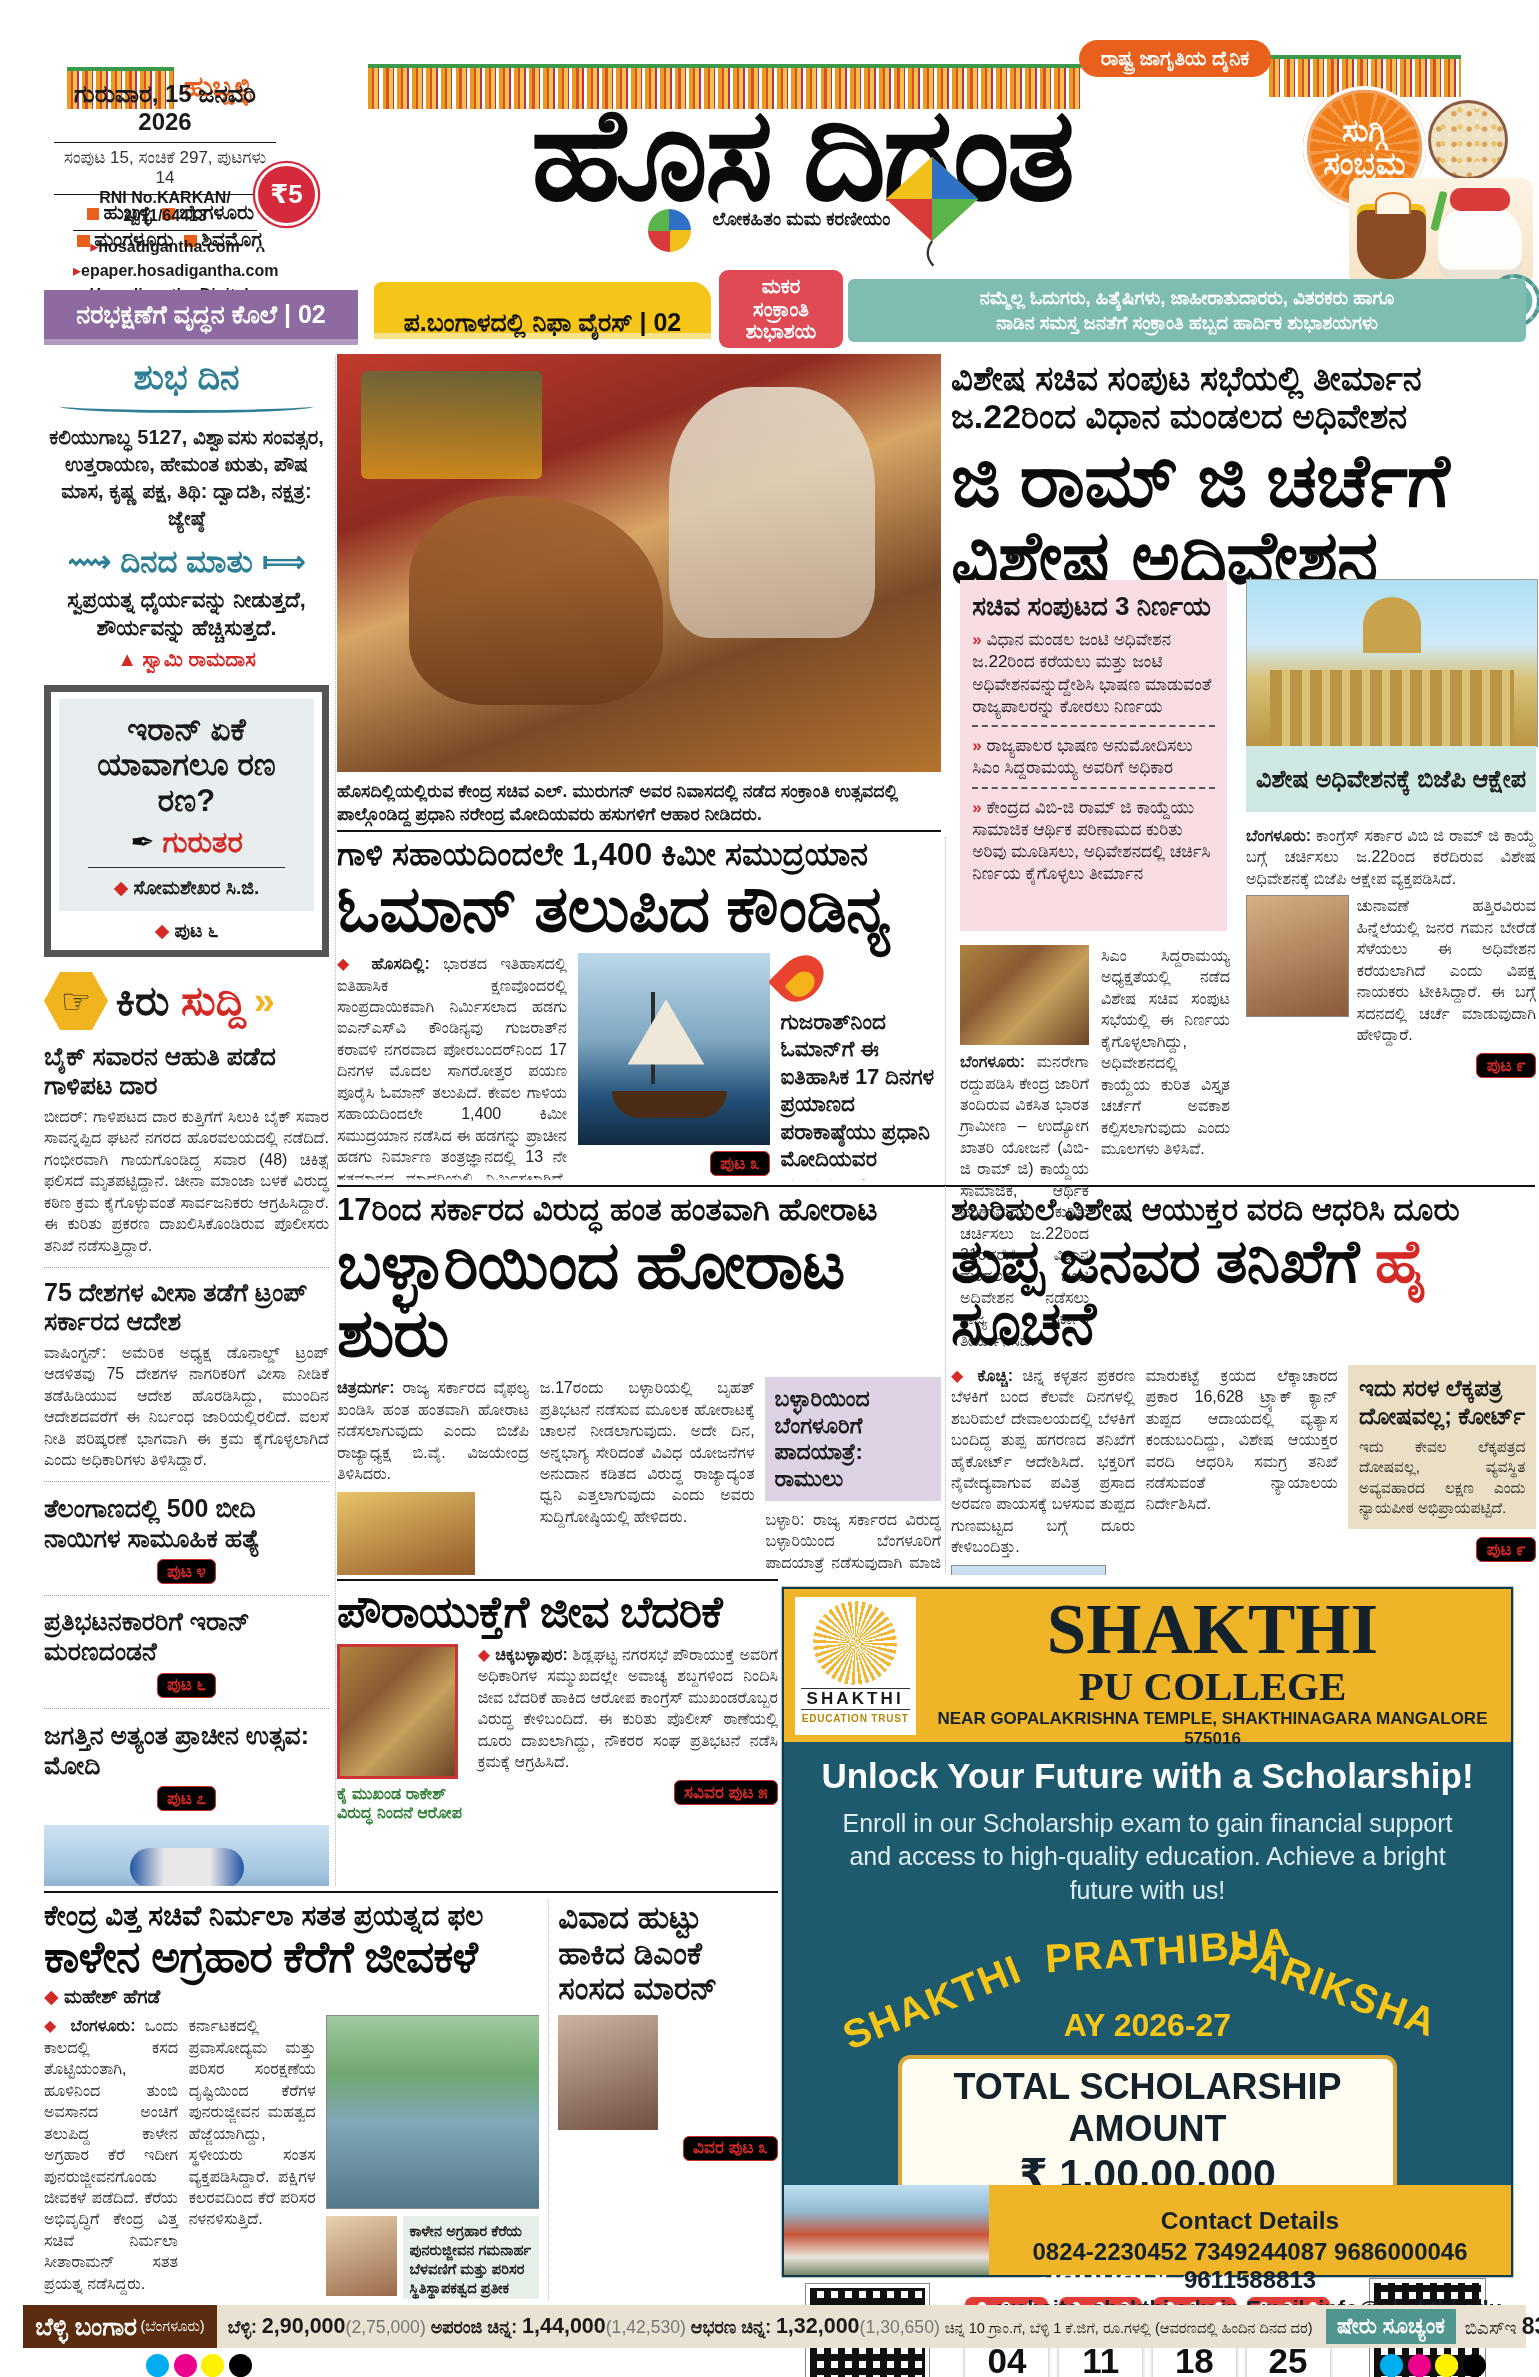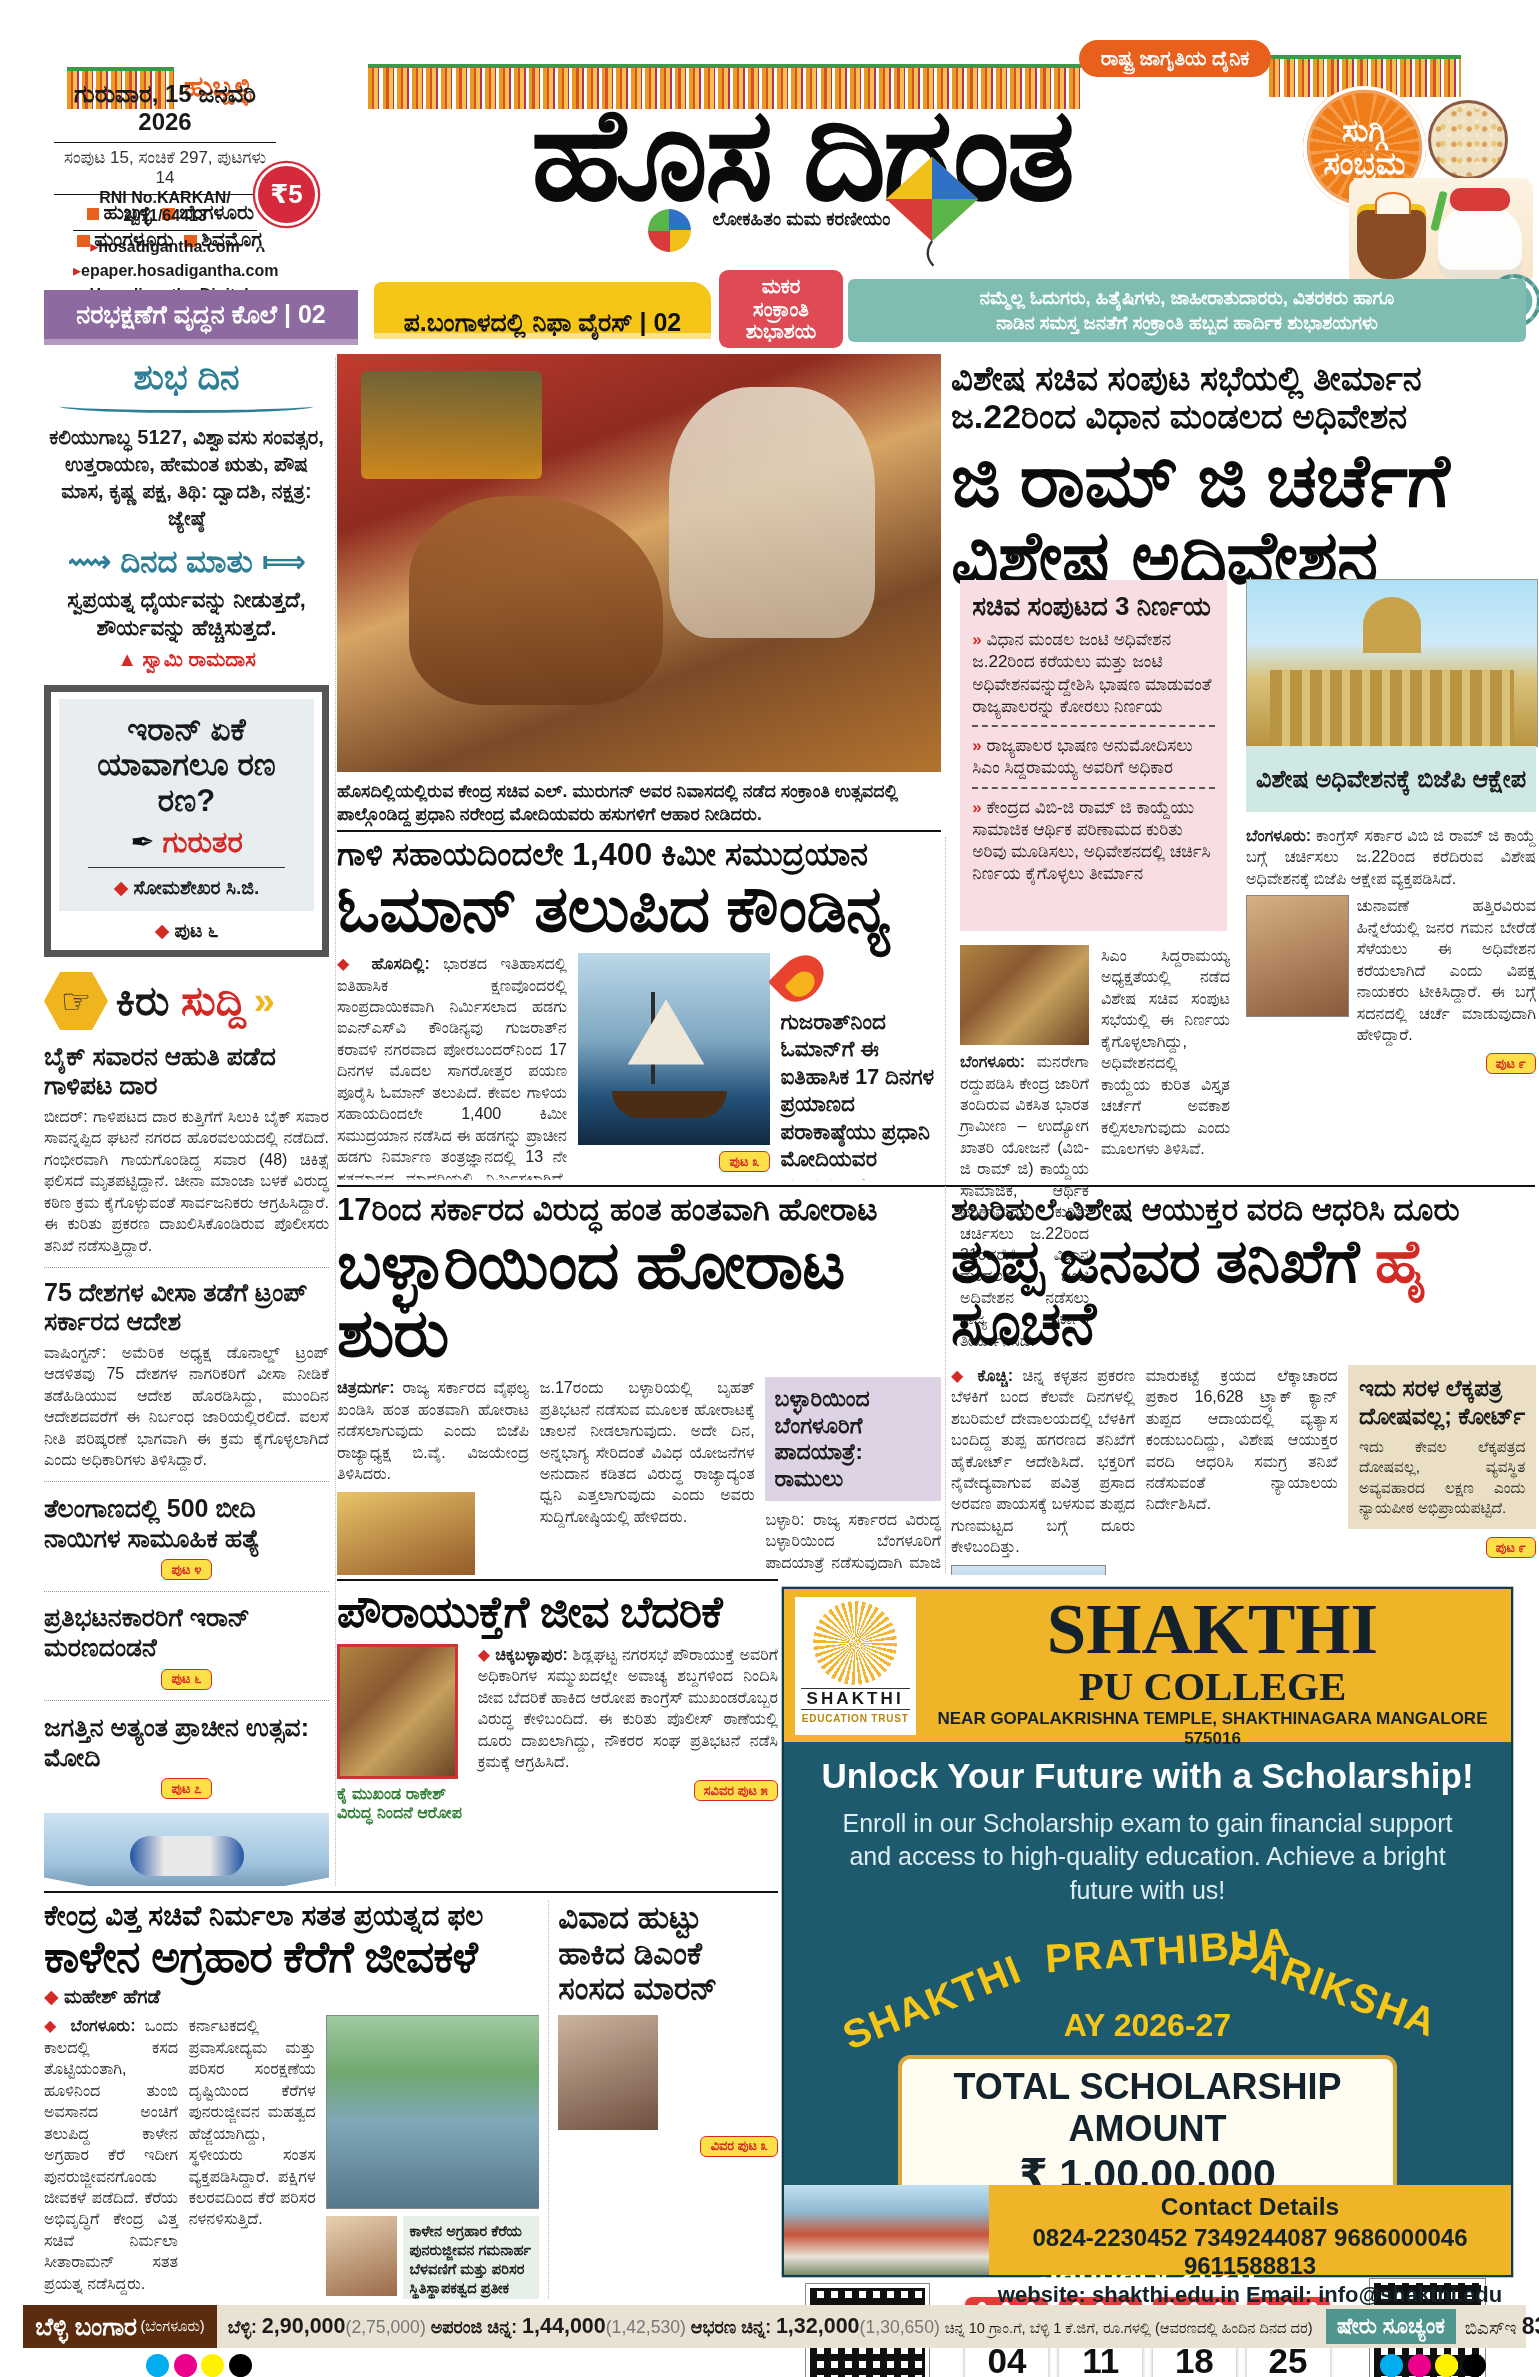--- a/index.html
+++ b/index.html
@@ -8,21 +8,21 @@
   .abs{position:absolute;}
   .b{font-weight:bold;}
   .ctr{text-align:center;}
   .body-txt{font-size:16px;line-height:1.34;color:#222;text-align:justify;}
   .kick{font-weight:800;color:#111;line-height:1.12;}
   .hl{font-weight:900;color:#0c0c0c;letter-spacing:-0.8px;line-height:1.04;}
   .red{color:#d42a26;}
   .photo{background:linear-gradient(135deg,#b0843f 0%,#8a5a33 35%,#c6a05c 60%,#6b4426 100%);}
   .cap{font-size:17px;font-weight:bold;line-height:1.3;}
   .chip{display:inline-block;border:1.5px solid #d42a26;color:#d42a26;font-weight:bold;
-        font-size:13px;padding:1.5px 9.2px;border-radius:6.1px;background:#fde047;}
+        font-size:17px;padding:1.5px 9.2px;border-radius:6.1px;background:#000000;}
   .rule{border-top:1.5px solid #111;}
   .dot-sep{border-top:1.5px dotted #999;}
   .garland{background:repeating-linear-gradient(90deg,#e89b1e 0 3.8px,#d94f2b 3.8px 6.1px,#f2c14e 6.1px 10px,#b8325a 10px 11.5px,rgba(0,0,0,0) 11.5px 14.6px);
            border-top:4.6px solid #3a9a4a;}
   .sq{display:inline-block;width:12.3px;height:12.3px;background:#e8601c;margin:0 4.6px 0 10.7px;vertical-align:-0.8px;}
   .pill{background:#e8601c;color:#fff;border-radius:20px;font-weight:bold;display:flex;align-items:center;justify-content:center;}
   .burst{border-radius:50%;background:repeating-conic-gradient(#ef7d1a 0 10deg,#f59b47 10deg 14deg);
          display:flex;flex-direction:column;align-items:center;justify-content:center;
          box-shadow:0 0 0 3.8px #fff inset,0 0 0 7px #f0a05a inset;}
   .pinwheel{border-radius:50%;background:conic-gradient(#2e71c6 0 90deg,#f2c119 90deg 180deg,#d93a3a 180deg 270deg,#59b54a 270deg 360deg);}
@@ -403,21 +403,21 @@
         </div>
       </div>
       <div class="ctr" style="width:146px;flex:0 0 auto;">
         <div class="b" style="color:#fff;font-size:23px;line-height:1.1;"><span>Exam</span><br><span>Registration</span></div>
         <div class="qr" style="width:107px;height:107px;margin:6.1px auto 0;"></div>
       </div>
     </div>
 
     <div style="position:absolute;left:0;bottom:0;width:100%;height:90px;display:flex;">
       <div style="width:205px;flex:0 0 auto;background:linear-gradient(180deg,#bfe0f0 0%,#8fb8d0 30%,#c9553a 55%,#e8e4da 80%,#7a8a6a 100%);"></div>
-      <div class="ctr" style="flex:1;background:#f0b429;padding-top:8px;">
+      <div class="ctr" style="flex:1;background:#f0b429;padding-top:22px;">
         <div class="b" style="font-size:24.5px;color:#14232b;"><span>Contact Details</span></div>
         <div class="b" style="font-size:24px;color:#14232b;margin-top:3.1px;"><span>0824-2230452  7349244087  9686000046  9611588813</span></div>
         <div class="b" style="font-size:22px;color:#14232b;margin-top:1.5px;"><span>website: shakthi.edu.in  Email: info@shakthi.edu</span></div>
       </div>
     </div>
   </div>
 
   <div class="abs" style="left:23px;top:2305px;width:1503px;height:43px;background:#e9e2d2;display:flex;align-items:center;">
     <div style="background:#5b2d0e;color:#fff;height:100%;display:flex;align-items:center;padding:0 12.3px;flex:0 0 auto;">
       <span class="b" style="font-size:24.5px;">ಬೆಳ್ಳಿ ಬಂಗಾರ</span>&nbsp;<span style="font-size:14.6px;">(ಬೆಂಗಳೂರು)</span>

